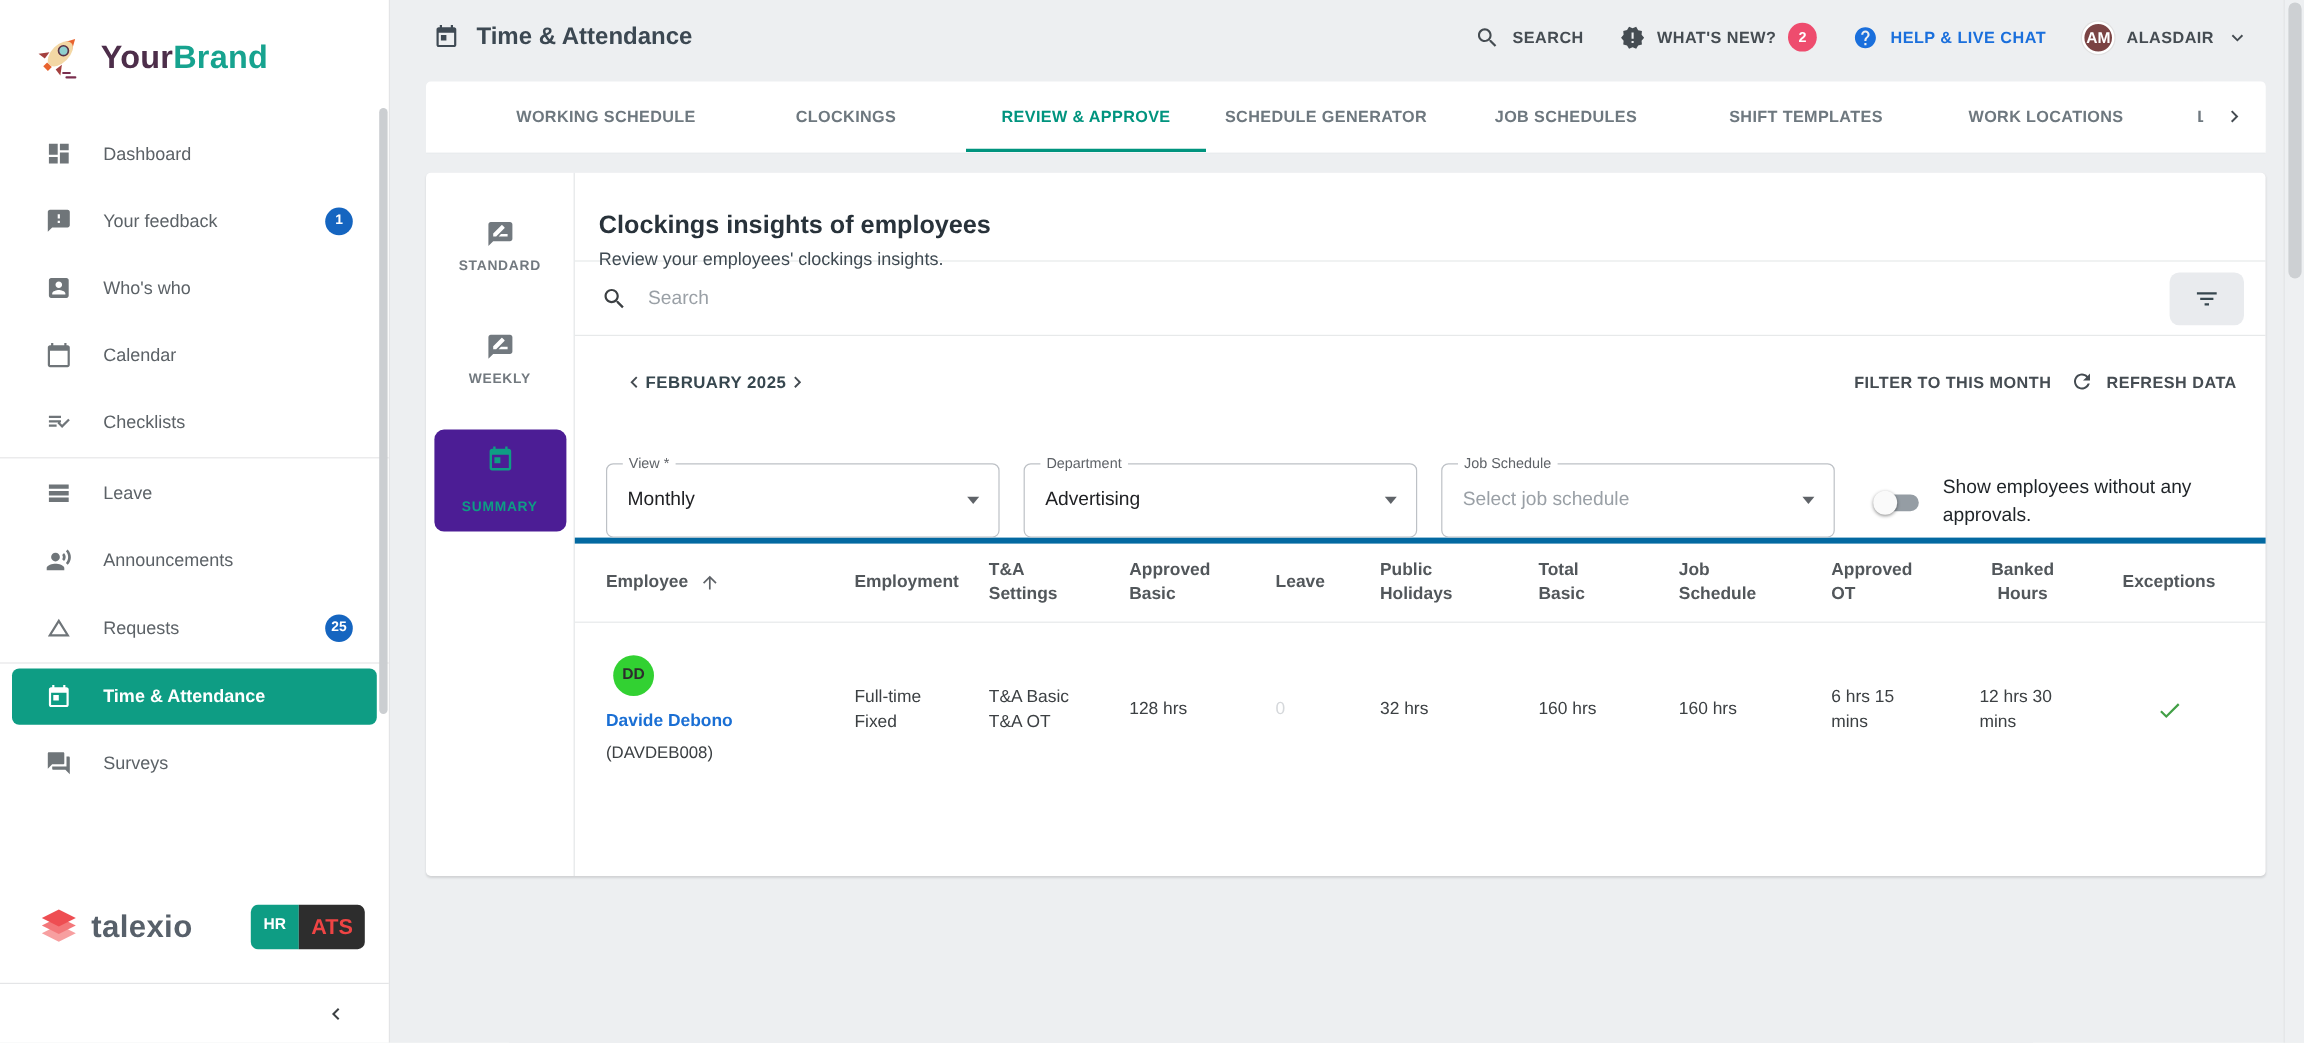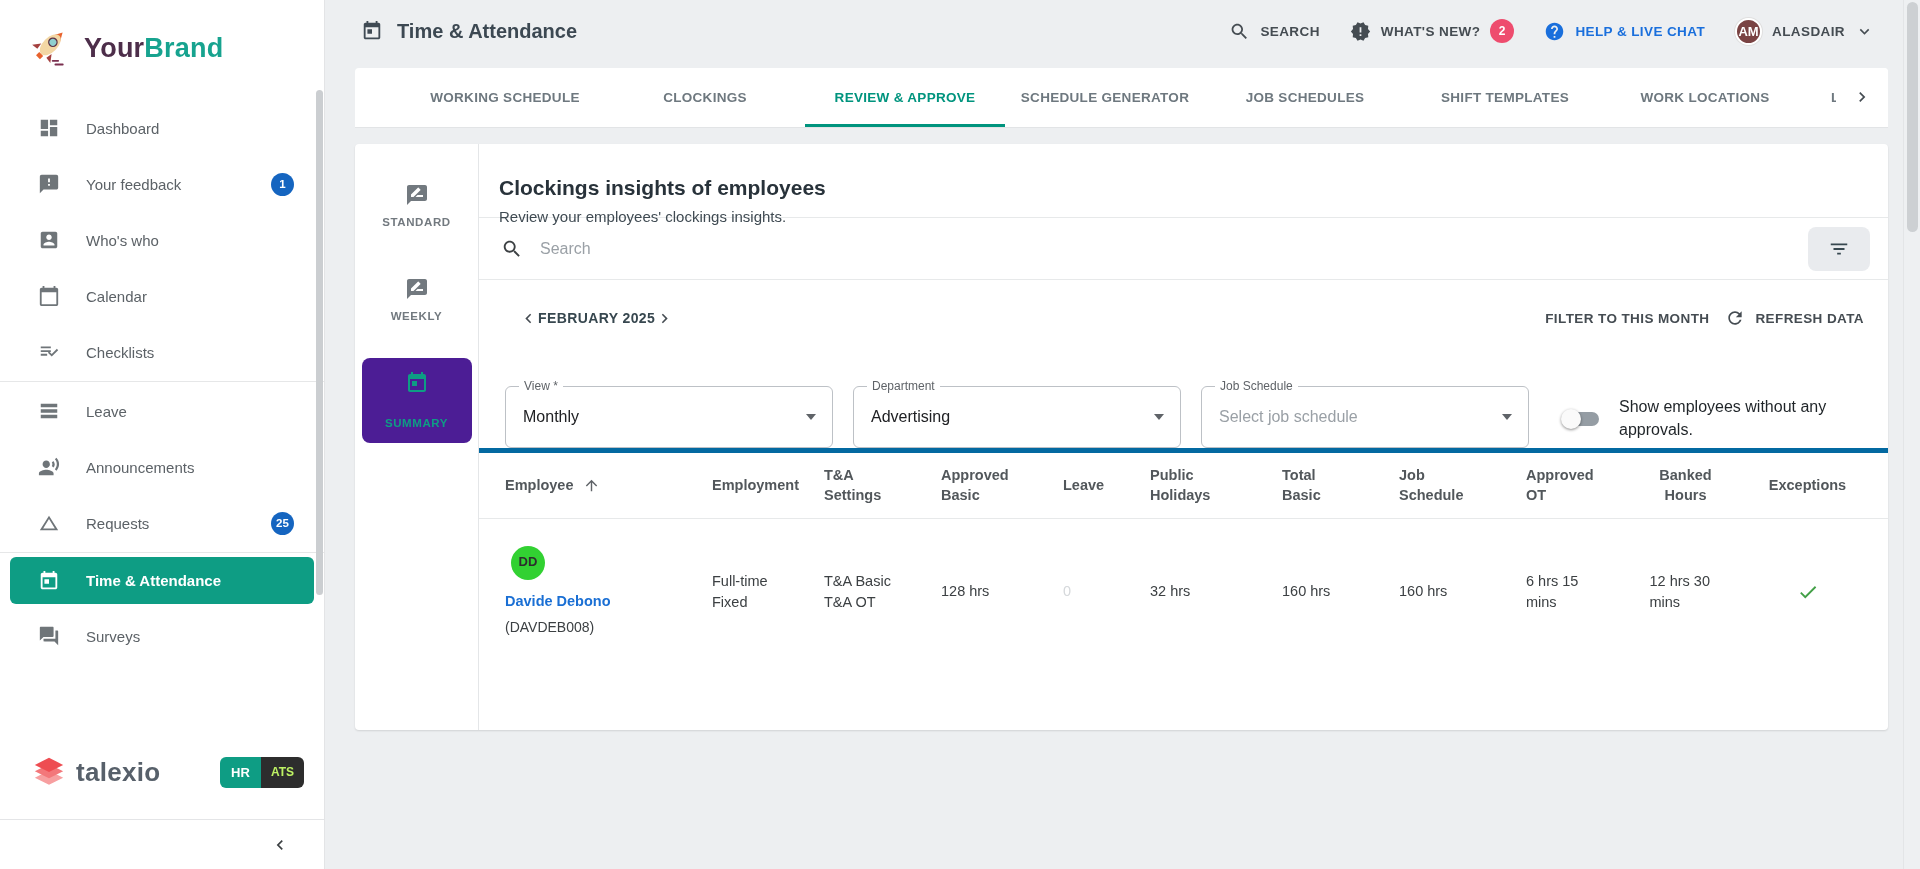--- a/index.html
+++ b/index.html
@@ -35,21 +35,21 @@
     background:#0e9d84; color:#fff; border-radius:6px; margin:4px 10px; height:47px;
     padding-left:28px; font-weight:bold;
   }
   .nav-item.selected .nicon { color:#fff; }
   .sb-scrollthumb { position:absolute; right:1px; top:-10px; width:7px; height:505px; background:#cbced1; border-radius:4px; }
   .sidebar-footer { margin-top:auto; }
   .footer-brand { display:flex; align-items:center; padding:0 20px 0 32px; height:62px; }
   .talexio-text { font-size:26px; font-weight:bold; color:#57606a; margin-left:10px; letter-spacing:.3px; }
   .product-pill { display:flex; margin-left:auto; }
   .pill-hr { background:#0e9d84; color:#fff; font-size:13px; font-weight:bold; padding:8px 11px; border-radius:6px 0 0 6px; }
-  .pill-ats { background:#2d2d2d; color:#bef264; font-size:12px; font-weight:bold; padding:8px 10px; border-radius:0 6px 6px 0; }
+  .pill-ats { background:#2d2d2d; color:#ef4444; font-size:18px; font-weight:bold; padding:8px 10px; border-radius:0 6px 6px 0; }
   .collapse-row { border-top:1px solid #e4e5e7; height:50px; margin-top:16px; display:flex; align-items:center; justify-content:flex-end; padding-right:34px; }
   .collapse-row .nicon { width:20px; height:20px; color:#3c4043; cursor:pointer; }
 
   
   .main { position:absolute; left:325px; right:0; top:0; bottom:0; }
 
   .topbar { height:62px; display:flex; align-items:center; padding:0 46px 0 36px; }
   .topbar-title { display:flex; align-items:center; gap:14px; color:#3c4852; }
   .topbar-title .nicon { width:22px; height:22px; color:#3f4a54; }
   .page-title { font-size:20px; font-weight:bold; color:#3c4852; }

